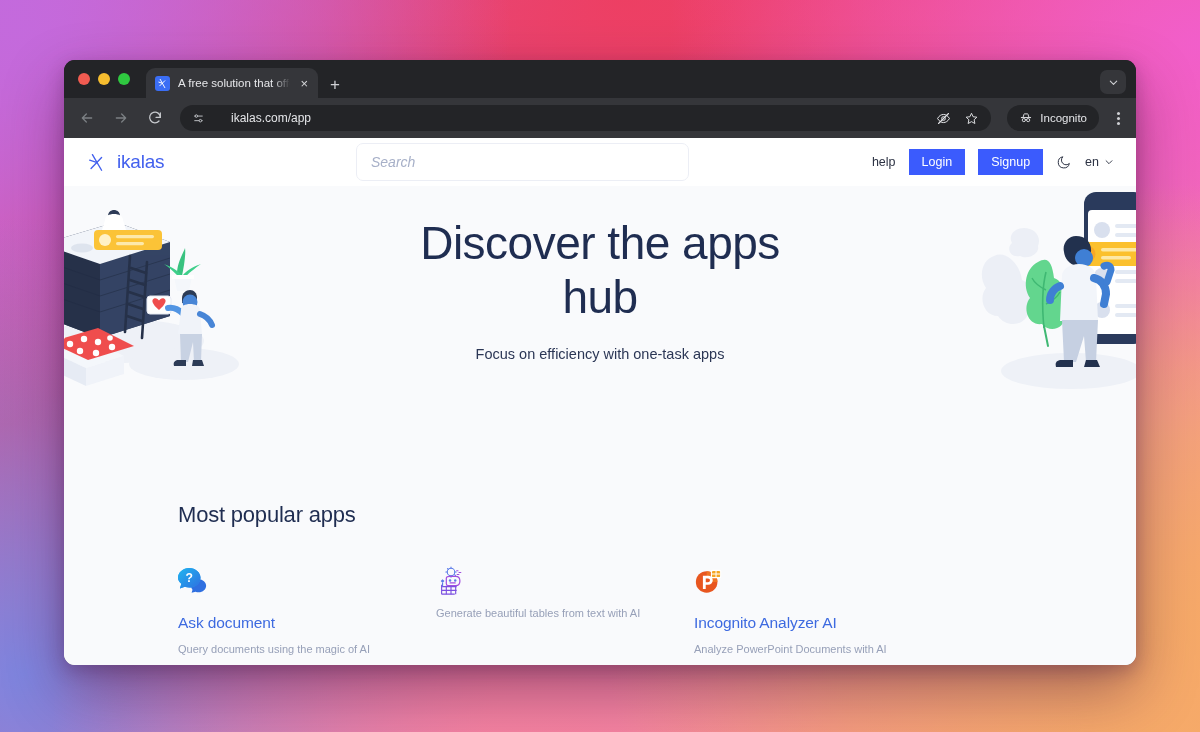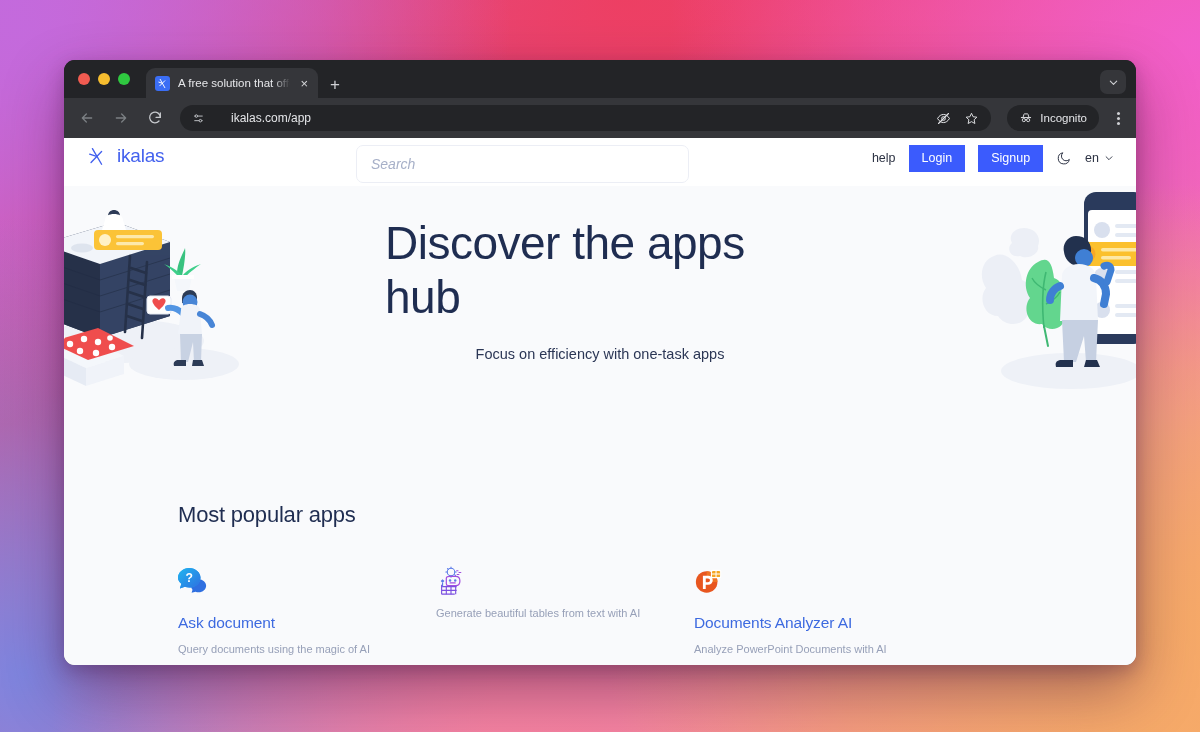--- a/index.html
+++ b/index.html
@@ -75,22 +75,22 @@
   .incognito-pill {
     display:flex; align-items:center; gap:7px; height:26px;
     background:#232427; border-radius:13px; padding:12px 12px; margin-left:4px;
   }
   .incognito-label { font-size:11.5px; color:#e4e5e8; }
   .kebab { color:#cfd0d4; display:flex; flex-direction:column; gap:2px; padding:0 4px; margin-left:2px; }
   .kebab i { width:3px; height:3px; border-radius:50%; background:#cfd0d4; display:block; }
   
   .page { flex:1; background:#ffffff; overflow:hidden; position:relative; display:flex; flex-direction:column; }
   .site-header {
-    height:48px; background:#ffffff; display:flex; align-items:flex-start;
-    padding:7px 22px 0 22px; flex:none; position:relative; z-index:3;
+    height:48px; background:#ffffff; display:flex; align-items:center;
+    padding:0 22px 0 22px; flex:none; position:relative; z-index:3;
   }
   .brand { display:flex; align-items:center; gap:9px; width:270px; }
   .brand-name { font-size:19px; color:#4361ee; letter-spacing:-0.2px; }
   .searchbox {
     width:333px; height:38px; border:1px solid #eceef5; border-radius:7px;
     background:#fff; display:flex; align-items:center; padding:0 14px;
   }
   .searchbox input {
     border:none; outline:none; font-size:14px; color:#1d4ed8; width:100%;
     font-family:"Liberation Sans", sans-serif; background:transparent;font-style:italic;
@@ -106,21 +106,21 @@
   .moon { color:#2c3243; display:flex; align-items:center; }
   .lang { display:flex; align-items:center; gap:5px; font-size:12.5px; color:#2c3243; }
   
   .hero {
     position:relative; background:#f9fafc; flex:none; height:276px;
     display:flex; flex-direction:column; align-items:center; justify-content:flex-start;
     padding-top:30px; overflow:hidden;
   }
   .hero h1 {
     font-size:46px; line-height:54px; font-weight:400; color:#1f2d51;
-    text-align:left; max-width:430px; letter-spacing:-0.5px; position:relative; z-index:2;
+    text-align:center; max-width:430px; letter-spacing:-0.5px; position:relative; z-index:2;
   }
   .hero p { margin-top:22px; font-size:14.5px; color:#2b3655; position:relative; z-index:2; }
   .illus { position:absolute; top:0; pointer-events:none; }
   .illus.left { left:0px; }
   .illus.right { right:0px; }
   
   .popular { background:#f9fafc; flex:1; padding:0 0 0 0; position:relative; }
   .popular-inner { padding:40px 0 0 114px; }
   .popular h2 { font-size:22px; font-weight:400; color:#1f2d51; letter-spacing:-0.2px; }
   .cards { display:flex; margin-top:38px; }
@@ -435,21 +435,21 @@
                 <svg width="30" height="30" viewBox="0 0 32 32">
                   <circle cx="13.5" cy="17" r="11.5" fill="#e8561f"></circle>
                   <path d="M13.5 5.5 A11.5 11.5 0 0 1 25 17 L13.5 17 Z" fill="#f07423"></path>
                   <path d="M9.5 10.5 H15 C18 10.5 20 12.5 20 15.2 C20 18 18 20 15 20 H12.5 V24.5 H9.5 Z" fill="#ffffff"></path>
                   <path d="M12.5 13.2 H14.8 C16.2 13.2 17 14 17 15.2 C17 16.5 16.2 17.3 14.8 17.3 H12.5 Z" fill="#e8561f"></path>
                   <rect x="18" y="4" width="11" height="9" rx="1.6" fill="#ffffff"></rect>
                   <rect x="19.2" y="5.2" width="8.6" height="6.6" rx="1" fill="#f5a623"></rect>
                   <path d="M23.5 5.2 V11.8 M19.2 8.5 H27.8" stroke="#ffffff" stroke-width="1.1"></path>
                 </svg>
               </div>
-              <div class="card-title">Documents Analyzer AI</div>
+              <div class="card-title">Incognito Analyzer AI</div>
               <div class="card-desc">Analyze PowerPoint Documents with AI</div>
             </div>
 
           </div>
         </div>
       </div>
 
     </div>
   </div>
 </div>

